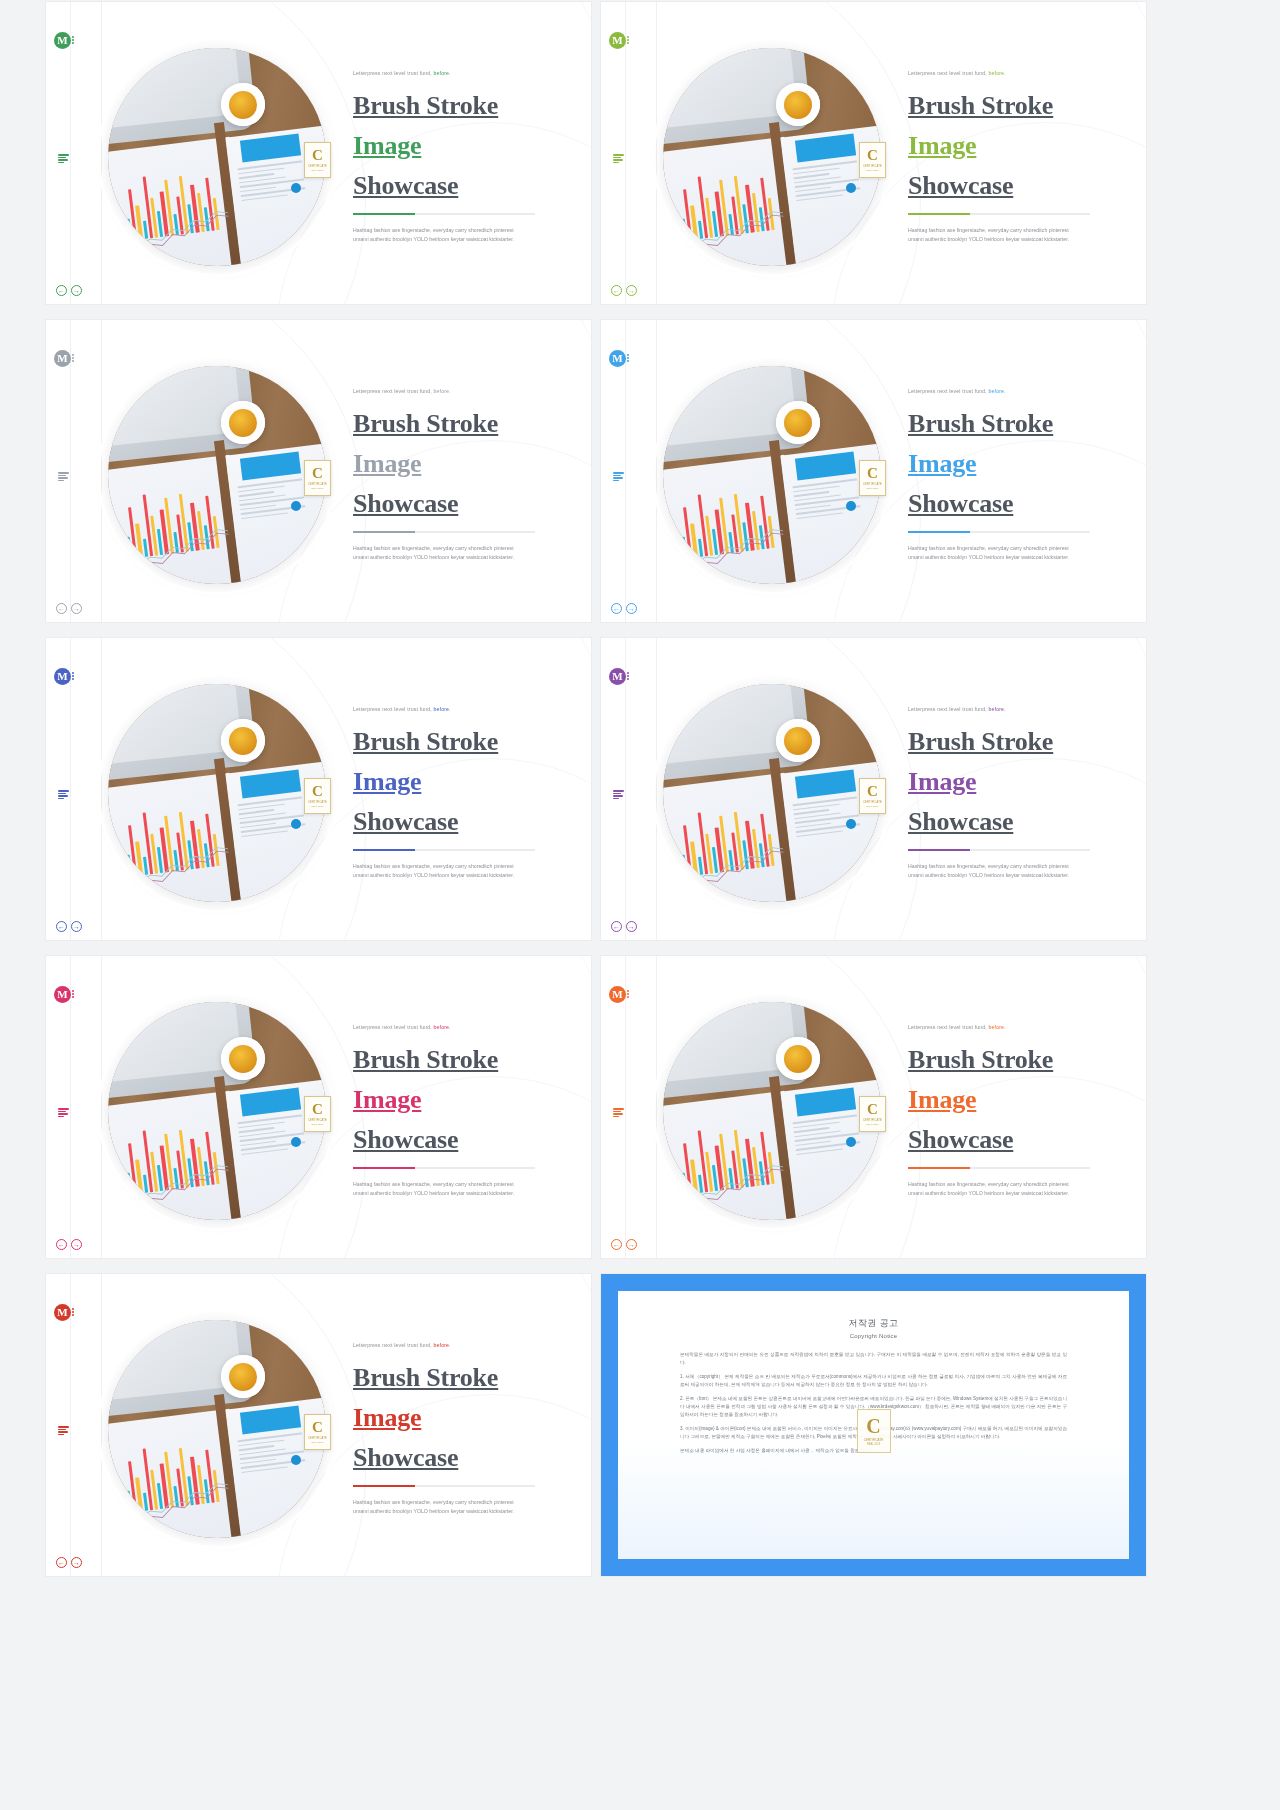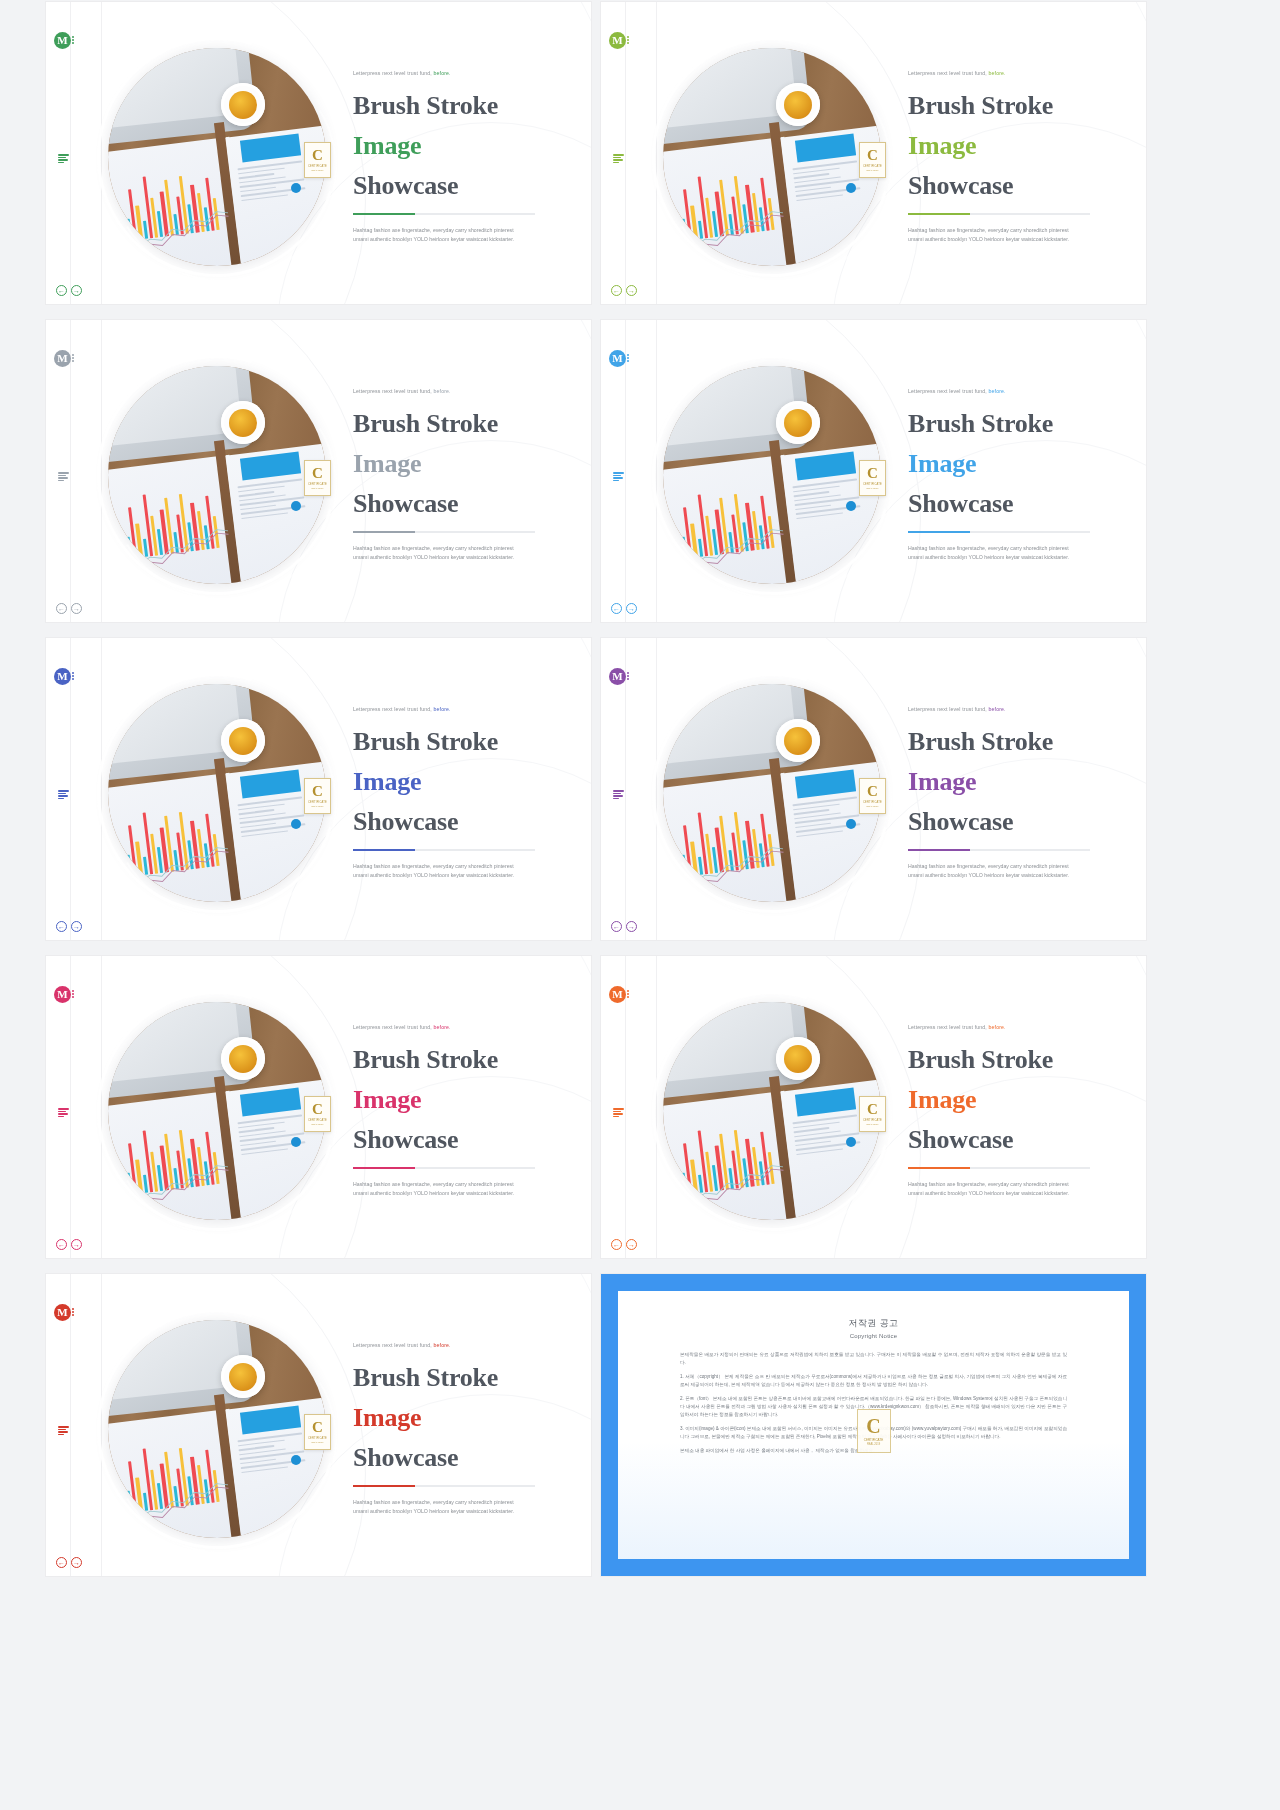--- a/index.html
+++ b/index.html
@@ -227,20 +227,21 @@
   .eyebrow em { font-style: normal; }
   .heads { margin-top: 9px; }
   .heads h1 {
     font-family: "Liberation Serif", serif;
     font-weight: 700;
     font-size: 26px;
     line-height: 40px;
     color: #50565f;
     letter-spacing: -0.2px;
     white-space: nowrap;
+    text-decoration: underline;
   }
   .heads h1.accent {  }
   .uline {
     margin-top: 7px;
     height: 2px;
     width: 182px;
     position: relative;
     background: #e9ebee;
   }
   .uline i {

